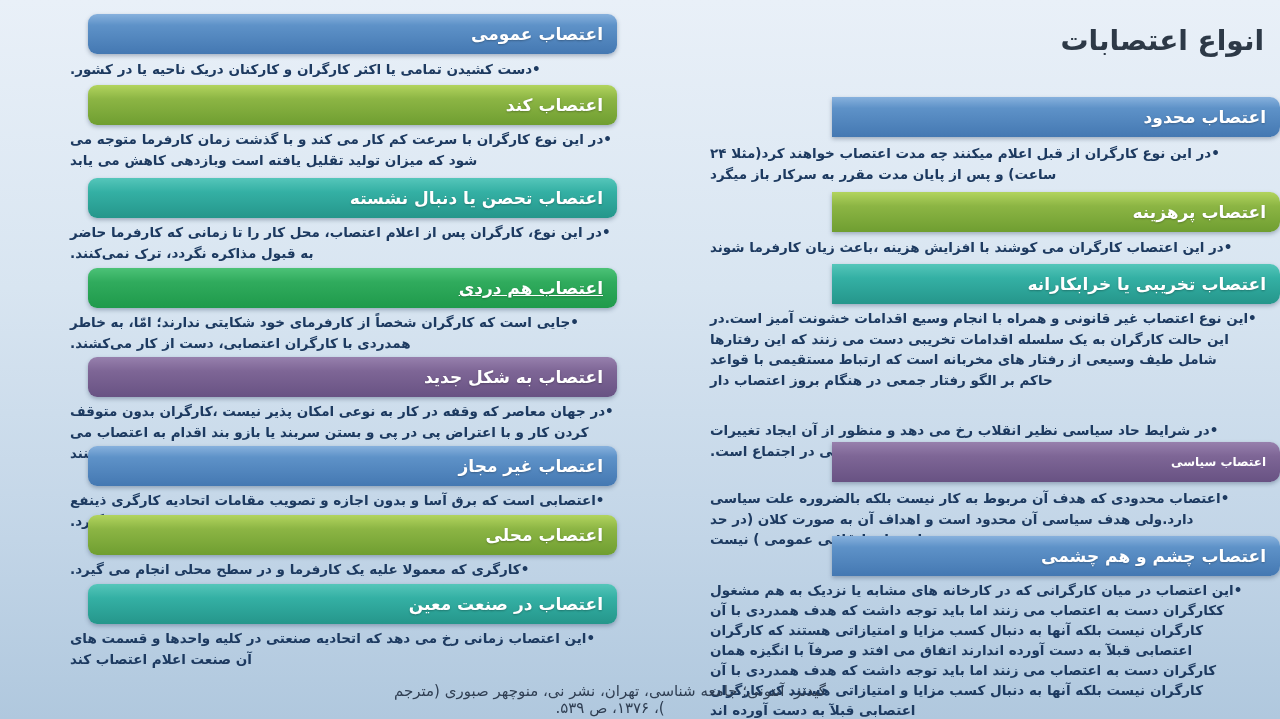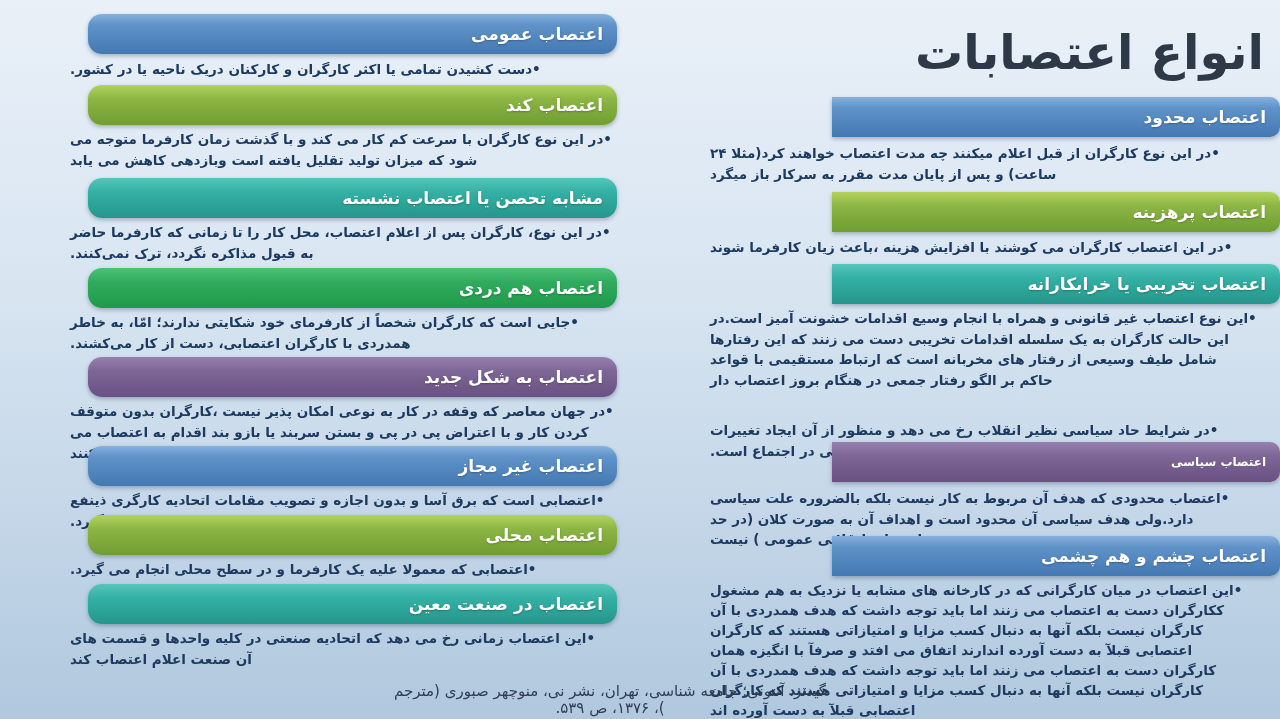--- a/index.html
+++ b/index.html
@@ -7,50 +7,50 @@
     position:relative;
     width:1280px;height:719px;
     overflow:hidden;
     background:linear-gradient(180deg,#e9f0f8 0%,#d8e5f1 40%,#c2d5e7 75%,#b0c8de 100%);
     font-family:"DejaVu Sans",sans-serif;
     direction:rtl;
   }
   .box{
     position:absolute;
     height:40px;
-    border-radius:14px;
+    border-radius:9px;
     box-shadow:0 2px 4px rgba(40,60,90,.35);
     display:flex;align-items:center;
     padding:0 14px;box-sizing:border-box;
     color:#fff;font-weight:bold;font-size:17px;
     text-shadow:0 1px 2px rgba(0,0,0,.25);
   }
   .lbox{left:auto;right:663px;width:529px;}
   .rbox{right:0;width:448px;border-radius:0 10px 10px 0;}
   
   .c-blue   {background:linear-gradient(180deg,#87b1dd 0%,#5e92c8 28%,#4478b2 100%);}
   .c-green  {background:linear-gradient(180deg,#b2d45e 0%,#8cb544 35%,#6f9e31 100%);}
   .c-teal   {background:linear-gradient(180deg,#55c6ba 0%,#34b0a4 35%,#25968b 100%);}
-  .c-emerald{background:linear-gradient(180deg,#4cc277 0%,#30ab5d 35%,#1f9a4b 100%);}
+  .c-emerald{background:linear-gradient(180deg,#4cc277 0%,#30ab5d 35%,#1f9a4b 100%);text-decoration:underline;}
   .c-purple {background:linear-gradient(180deg,#9780ad 0%,#7e6696 35%,#685283 100%);}
   .tiny-title{font-size:12px;text-shadow:none;}
   .desc{
     position:absolute;
     color:#1d3a60;
     font-size:13.5px;font-weight:bold;
     line-height:21px;
     text-align:left;
     padding-right:24px;text-indent:-24px;
     box-sizing:border-box;
   }
   .ldesc{right:665px;width:545px;}
   .rdesc{right:8px;width:562px;line-height:20.5px;}
   #main-title{
     position:absolute;top:24px;right:16px;
-    font-size:48px;font-weight:bold;color:#2d3947;
+    font-size:28px;font-weight:bold;color:#2d3947;
     letter-spacing:0;
   }
   #citation{
     position:absolute;top:683px;right:450px;width:440px;
     text-align:center;color:#2f3e52;
     font-size:15px;font-weight:normal;line-height:17px;
   }
 </style>
 </head>
 <body>
@@ -63,21 +63,21 @@
     <span>اعتصاب عمومی</span>
   </div>
   <div class="desc ldesc" style="top:59px">•دست کشیدن تمامی یا اکثر کارگران و کارکنان دریک ناحیه یا در کشور.</div>
 
   <div class="box lbox c-green" style="top:85px">
     <span>اعتصاب کند</span>
   </div>
   <div class="desc ldesc" style="top:129px">•در این نوع کارگران با سرعت کم کار می کند و با گذشت زمان کارفرما متوجه می شود که میزان تولید تقلیل یافته است  وبازدهی کاهش می یابد</div>
 
   <div class="box lbox c-teal" style="top:178px">
-    <span>مشابه تحصن یا اعتصاب نشسته</span>
+    <span>اعتصاب تحصن یا دنبال نشسته</span>
   </div>
   <div class="desc ldesc" style="top:222px">•در این نوع، کارگران پس از اعلام اعتصاب، محل کار را تا زمانی که کارفرما حاضر به قبول مذاکره نگردد، ترک نمی‌کنند.</div>
 
   <div class="box lbox c-emerald" style="top:268px">
     <span>اعتصاب هم دردی</span>
   </div>
   <div class="desc ldesc" style="top:312px">•جایی است که کارگران شخصاً از کارفرمای خود شکایتی ندارند؛ امّا، به خاطر همدردی با کارگران اعتصابی، دست از کار می‌کشند.</div>
 
   <div class="box lbox c-purple" style="top:357px">
     <span>اعتصاب به شکل جدید</span>
@@ -85,21 +85,21 @@
   <div class="desc ldesc" style="top:401px">•در جهان معاصر که وقفه در کار به نوعی امکان پذیر نیست ،کارگران بدون متوقف کردن کار و با اعتراض پی در پی و بستن سربند یا بازو بند اقدام به  اعتصاب می کنند</div>
 
   <div class="box lbox c-blue" style="top:446px">
     <span>اعتصاب غیر مجاز</span>
   </div>
   <div class="desc ldesc" style="top:490px">•اعتصابی است که برق آسا و بدون اجازه و تصویب مقامات اتحادیه کارگری ذینفع انجام می‌گیرد.</div>
 
   <div class="box lbox c-green" style="top:515px">
     <span>اعتصاب محلی</span>
   </div>
-  <div class="desc ldesc" style="top:559px">•اعتصابی که معمولا علیه یک کارفرما و در سطح محلی انجام می گیرد.</div>
+  <div class="desc ldesc" style="top:559px">•کارگری که معمولا علیه یک کارفرما و در سطح محلی انجام می گیرد.</div>
 
   <div class="box lbox c-teal" style="top:584px">
     <span>اعتصاب در صنعت معین</span>
   </div>
   <div class="desc ldesc" style="top:628px">•این اعتصاب زمانی رخ می دهد که اتحادیه صنعتی در کلیه واحدها و قسمت های آن صنعت اعلام اعتصاب کند</div>
 
   <div class="box rbox c-blue" style="top:97px">
     <span>اعتصاب محدود</span>
   </div>
   <div class="desc rdesc" style="top:143px">•در این نوع کارگران از قبل اعلام میکنند چه مدت اعتصاب خواهند کرد(مثلا ۲۴ ساعت) و پس از پایان مدت مقرر به سرکار باز میگرد</div>

